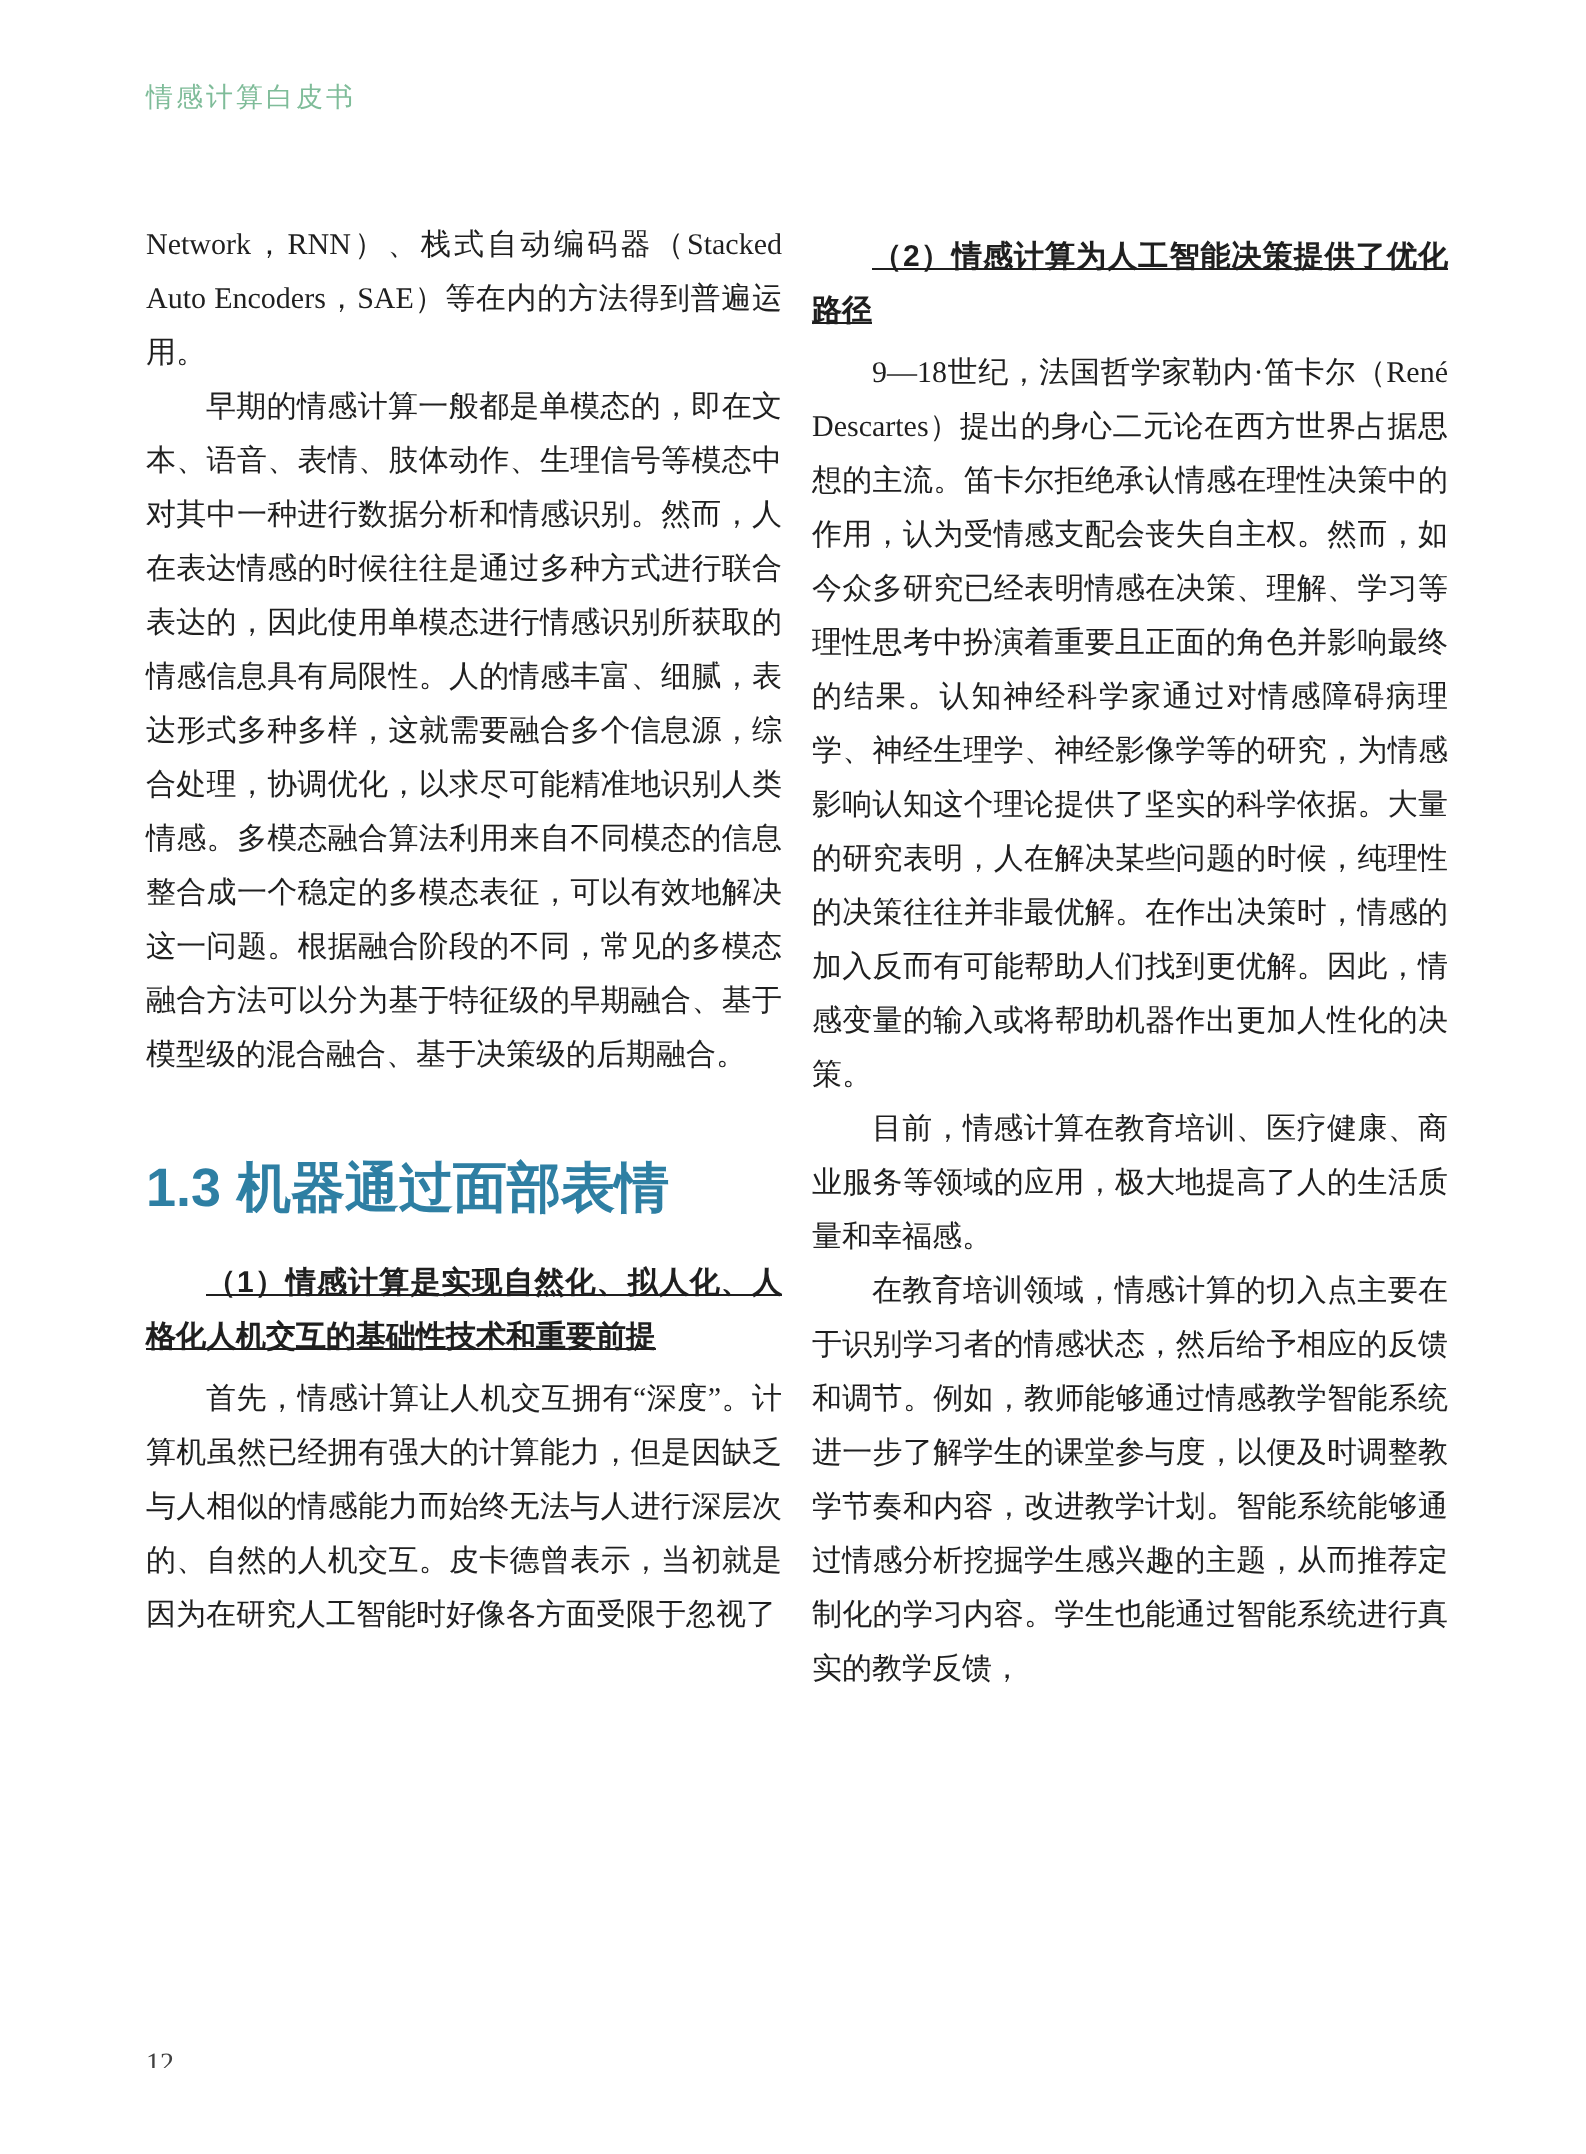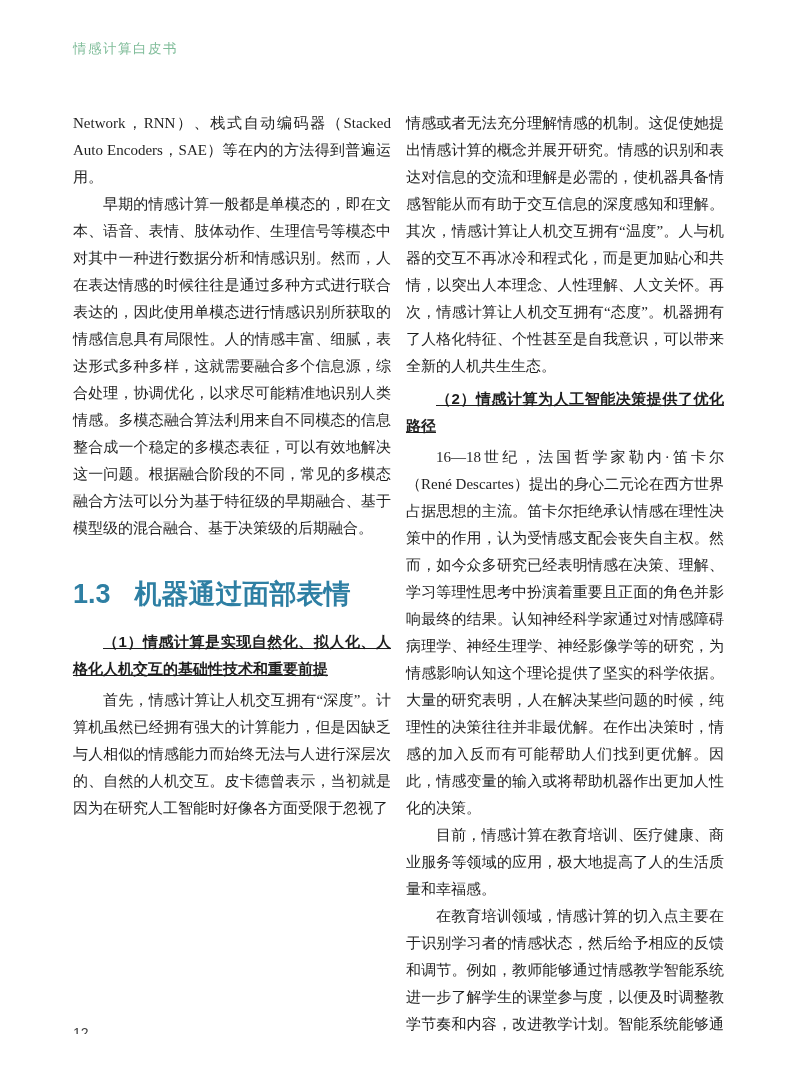--- a/index.html
+++ b/index.html
@@ -41,28 +41,28 @@
   }
   .section-heading {
     margin: 34px 0 16px 0;
     font-family: "Liberation Sans", "DejaVu Sans", sans-serif;
     font-weight: bold;
     font-size: 27px;
     line-height: 36px;
     color: #2e7fa3;
     text-align: left;
   }
-  .section-heading .sec-num { margin-right: 24px; text-align: right; }
+  .section-heading .sec-num { margin-right: 8px; text-align: right; }
   .page-number {
     position: absolute;
     left: 73px;
     top: 1025px;
     font-size: 14px;
     color: #404040;
-    font-family: Liberation Sans, sans-serif;
+    font-family: Liberation Serif, serif;
   }
 </style>
 </head>
 <body>
 
 <div class="page">
 
   <div class="running-header">情感计算白皮书</div>
 
   <div class="col col-left">
@@ -71,22 +71,21 @@
 
     <h2 class="section-heading">
       <span class="sec-num">1.3</span><span>机器通过面部表情</span>
     </h2>
 
     <p class="subhead">（1）情感计算是实现自然化、拟人化、人格化人机交互的基础性技术和重要前提</p>
     <p>首先，情感计算让人机交互拥有“深度”。计算机虽然已经拥有强大的计算能力，但是因缺乏与人相似的情感能力而始终无法与人进行深层次的、自然的人机交互。皮卡德曾表示，当初就是因为在研究人工智能时好像各方面受限于忽视了</p>
   </div>
 
   <div class="col col-right">
-    <p class="noindent">情感或者无法充分理解情感的机制。这促使她提出情感计算的概念并展开研究。情感的识别和表达对信息的交流和理解是必需的，使机器具备情感智能从而有助于交互信息的深度感知和理解。其次，情感计算让人机交互拥有“温度”。人与机器的交互不再冰冷和程式化，而是更加贴心和共情，以突出人本理念、人性理解、人文关怀。再次，情感计算让人机交互拥有“态度”。机器拥有了人格化特征、个性甚至是自我意识，可以带来全新的人机共生生态。</p>
     <p class="subhead">（2）情感计算为人工智能决策提供了优化路径</p>
-    <p>16—18世纪，法国哲学家勒内·笛卡尔（René Descartes）提出的身心二元论在西方世界占据思想的主流。笛卡尔拒绝承认情感在理性决策中的作用，认为受情感支配会丧失自主权。然而，如今众多研究已经表明情感在决策、理解、学习等理性思考中扮演着重要且正面的角色并影响最终的结果。认知神经科学家通过对情感障碍病理学、神经生理学、神经影像学等的研究，为情感影响认知这个理论提供了坚实的科学依据。大量的研究表明，人在解决某些问题的时候，纯理性的决策往往并非最优解。在作出决策时，情感的加入反而有可能帮助人们找到更优解。因此，情感变量的输入或将帮助机器作出更加人性化的决策。</p>
+    <p>9—18世纪，法国哲学家勒内·笛卡尔（René Descartes）提出的身心二元论在西方世界占据思想的主流。笛卡尔拒绝承认情感在理性决策中的作用，认为受情感支配会丧失自主权。然而，如今众多研究已经表明情感在决策、理解、学习等理性思考中扮演着重要且正面的角色并影响最终的结果。认知神经科学家通过对情感障碍病理学、神经生理学、神经影像学等的研究，为情感影响认知这个理论提供了坚实的科学依据。大量的研究表明，人在解决某些问题的时候，纯理性的决策往往并非最优解。在作出决策时，情感的加入反而有可能帮助人们找到更优解。因此，情感变量的输入或将帮助机器作出更加人性化的决策。</p>
     <p>目前，情感计算在教育培训、医疗健康、商业服务等领域的应用，极大地提高了人的生活质量和幸福感。</p>
     <p>在教育培训领域，情感计算的切入点主要在于识别学习者的情感状态，然后给予相应的反馈和调节。例如，教师能够通过情感教学智能系统进一步了解学生的课堂参与度，以便及时调整教学节奏和内容，改进教学计划。智能系统能够通过情感分析挖掘学生感兴趣的主题，从而推荐定制化的学习内容。学生也能通过智能系统进行真实的教学反馈，</p>
   </div>
 
   <div class="page-number">12</div>
 
 </div>
 
 </body></html>

